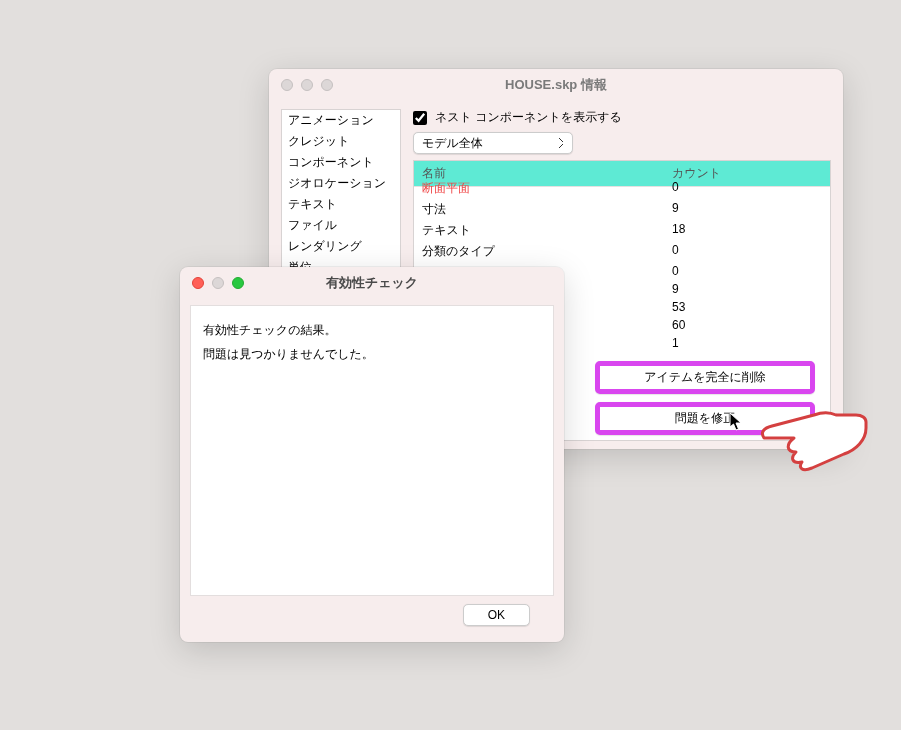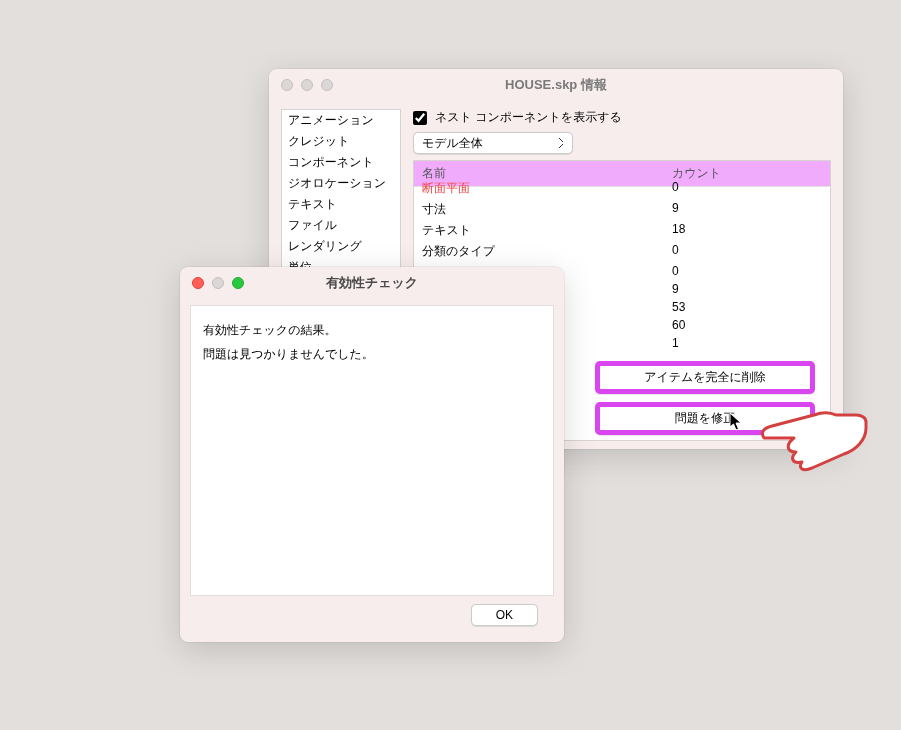--- a/index.html
+++ b/index.html
@@ -126,21 +126,21 @@
       background: #fff;
       border: 1px solid #d8d3d3;
       overflow: hidden;
       position: relative;
     }
     .thead {
       display: flex;
       border-bottom: 1px solid #e5e1e1;
       font-size: 12px;
       color: #555;
-      background: #f0abfc;
+      background: #5eead4;
     }
     .th-name { flex: 0 0 250px; padding: 4px 8px; }
     .th-count { flex: 1; padding: 4px 8px; }
     .tbody { }
     .trow {
       display: flex;
       font-size: 12px;
       padding: 1px 0;
     }
     .td-name { flex: 0 0 250px; padding: 1px 8px; white-space: nowrap; overflow: hidden; }
@@ -180,21 +180,21 @@
     .dialog-body {
       flex: 1;
       background: #fff;
       margin: 6px 10px 8px 10px;
       border: 1px solid #e3dede;
       padding: 12px;
       font-size: 12px;
       line-height: 2;
     }
     .dialog-footer {
-      padding: 0 26px 16px 18px;
+      padding: 0 34px 16px 18px;
       display: flex;
       justify-content: flex-end;
     }
     .ok-btn {
       background: #fff;
       border: 1px solid #ccc;
       border-radius: 5px;
       padding: 3px 24px;
       font-size: 12px;
       box-shadow: 0 0.5px 1px rgba(0,0,0,0.1);

